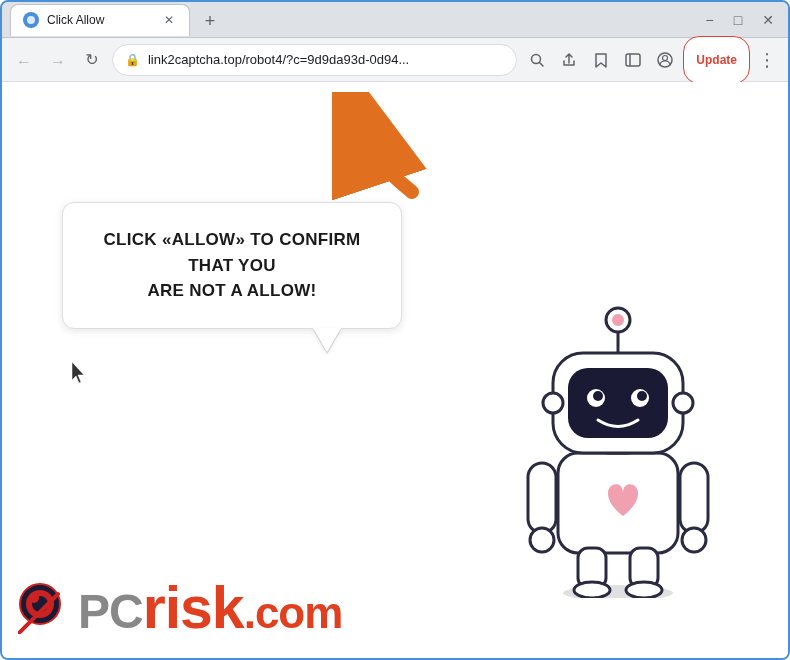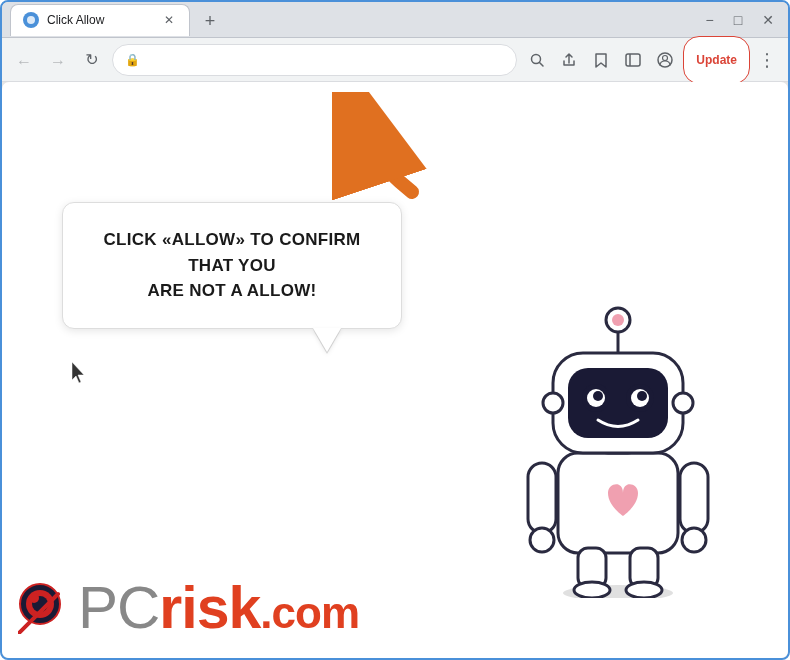--- a/index.html
+++ b/index.html
@@ -199,21 +199,20 @@
       cursor: pointer;
       padding: 0 4px;
     }
 
     
     .page-content {
       flex: 1;
       background: #fff;
       position: relative;
       overflow: hidden;
-      border-radius: 7px;
     }
 
     
     .orange-arrow {
       position: absolute;
       top: 10px;
       left: 330px;
       width: 0;
       height: 0;
     }
@@ -324,20 +323,21 @@
     </div>
   </div>
 
   <div class="toolbar">
     <div class="nav-btn disabled">←</div>
     <div class="nav-btn disabled">→</div>
     <div class="nav-btn">↻</div>
 
     <div class="address-bar">
       <span class="lock-icon">🔒</span>
+      <span class="url-text">link2captcha.top/robot4/?c=9d9da93d-0d94...</span>
     </div>
 
     <div class="toolbar-icons">
       <div class="toolbar-icon-btn">
         <svg width="16" height="16" viewBox="0 0 16 16" fill="none">
           <circle cx="7" cy="7" r="4.5" stroke="#5f6368" stroke-width="1.5"></circle>
           <line x1="10.5" y1="10.5" x2="14" y2="14" stroke="#5f6368" stroke-width="1.5" stroke-linecap="round"></line>
         </svg>
       </div>
       <div class="toolbar-icon-btn">
@@ -450,18 +450,18 @@
     <div class="pcrisk-logo">
 
       <svg class="pc-logo-icon" width="52" height="52" viewBox="0 0 52 52">
         <circle cx="22" cy="22" r="20" fill="#1a1a35" stroke="#cc2222" stroke-width="2"></circle>
         <circle cx="22" cy="22" r="14" fill="#cc2222"></circle>
         <circle cx="22" cy="22" r="8" fill="#1a1a35"></circle>
         <circle cx="16" cy="16" r="5" fill="#cc2222"></circle>
         <line x1="0" y1="52" x2="40" y2="12" stroke="#cc2222" stroke-width="4" stroke-linecap="round"></line>
       </svg>
       <div>
-        <span style="font-size:60px;font-weight:400;color:#888;letter-spacing:-1px;">PC</span><span style="font-size:59px;font-weight:900;color:#e04020;letter-spacing:-1px;">risk</span><span style="font-size:44px;font-weight:900;color:#e04020;letter-spacing:-1px;margin-top:7px;">.com</span>
+        <span style="font-size:48px;font-weight:700;color:#888;letter-spacing:-1px;">PC</span><span style="font-size:59px;font-weight:900;color:#e04020;letter-spacing:-1px;">risk</span><span style="font-size:44px;font-weight:900;color:#e04020;letter-spacing:-1px;margin-top:7px;">.com</span>
       </div>
     </div>
 
   </div>
 </div>
 
 </body></html>

